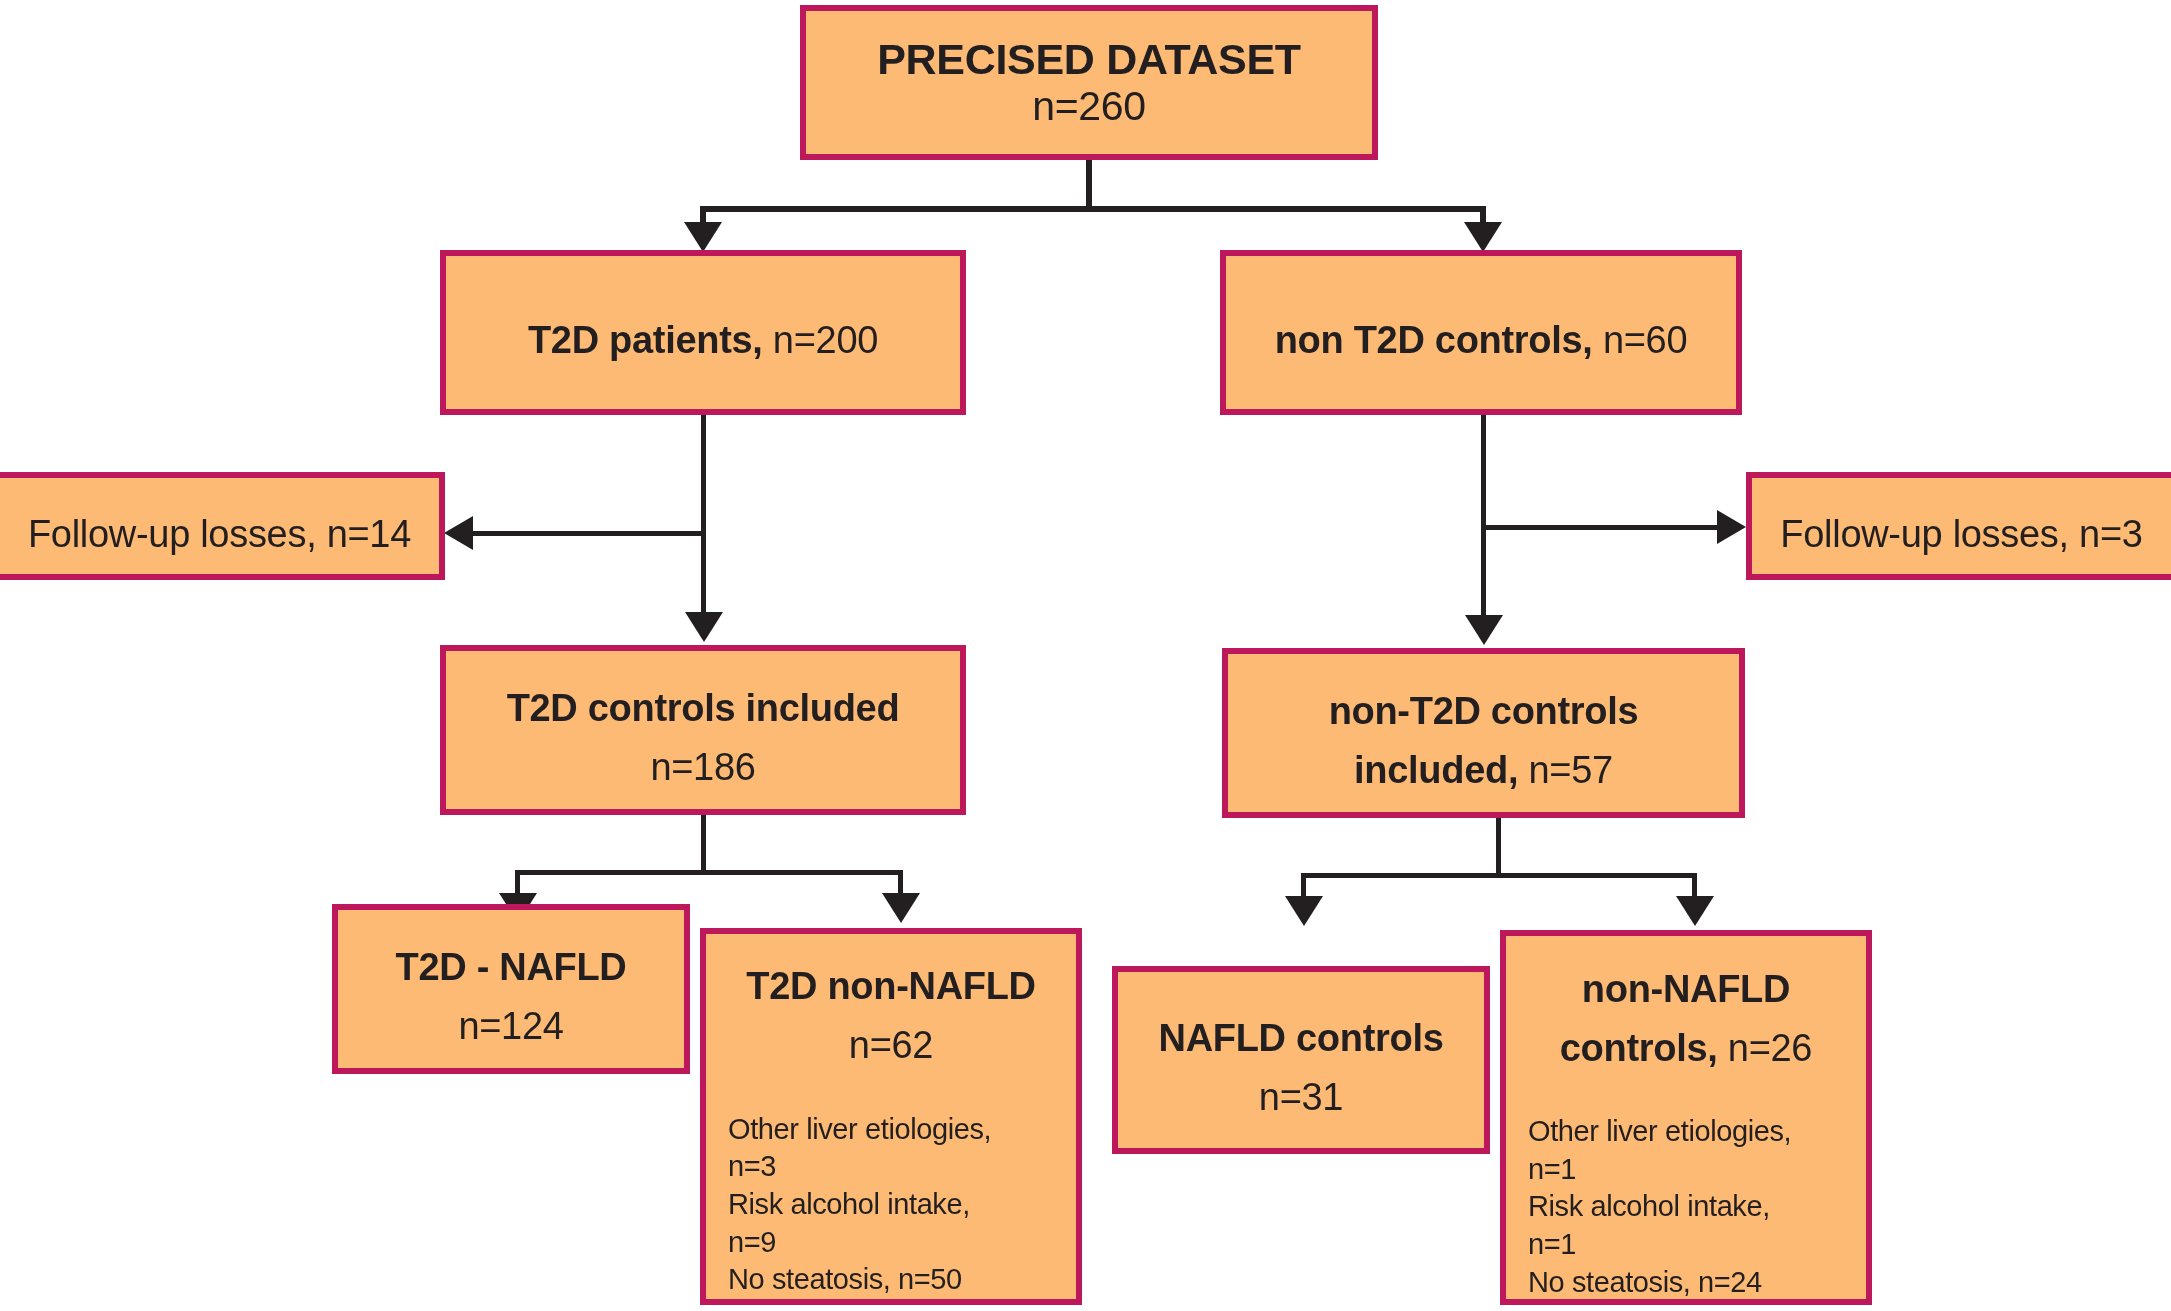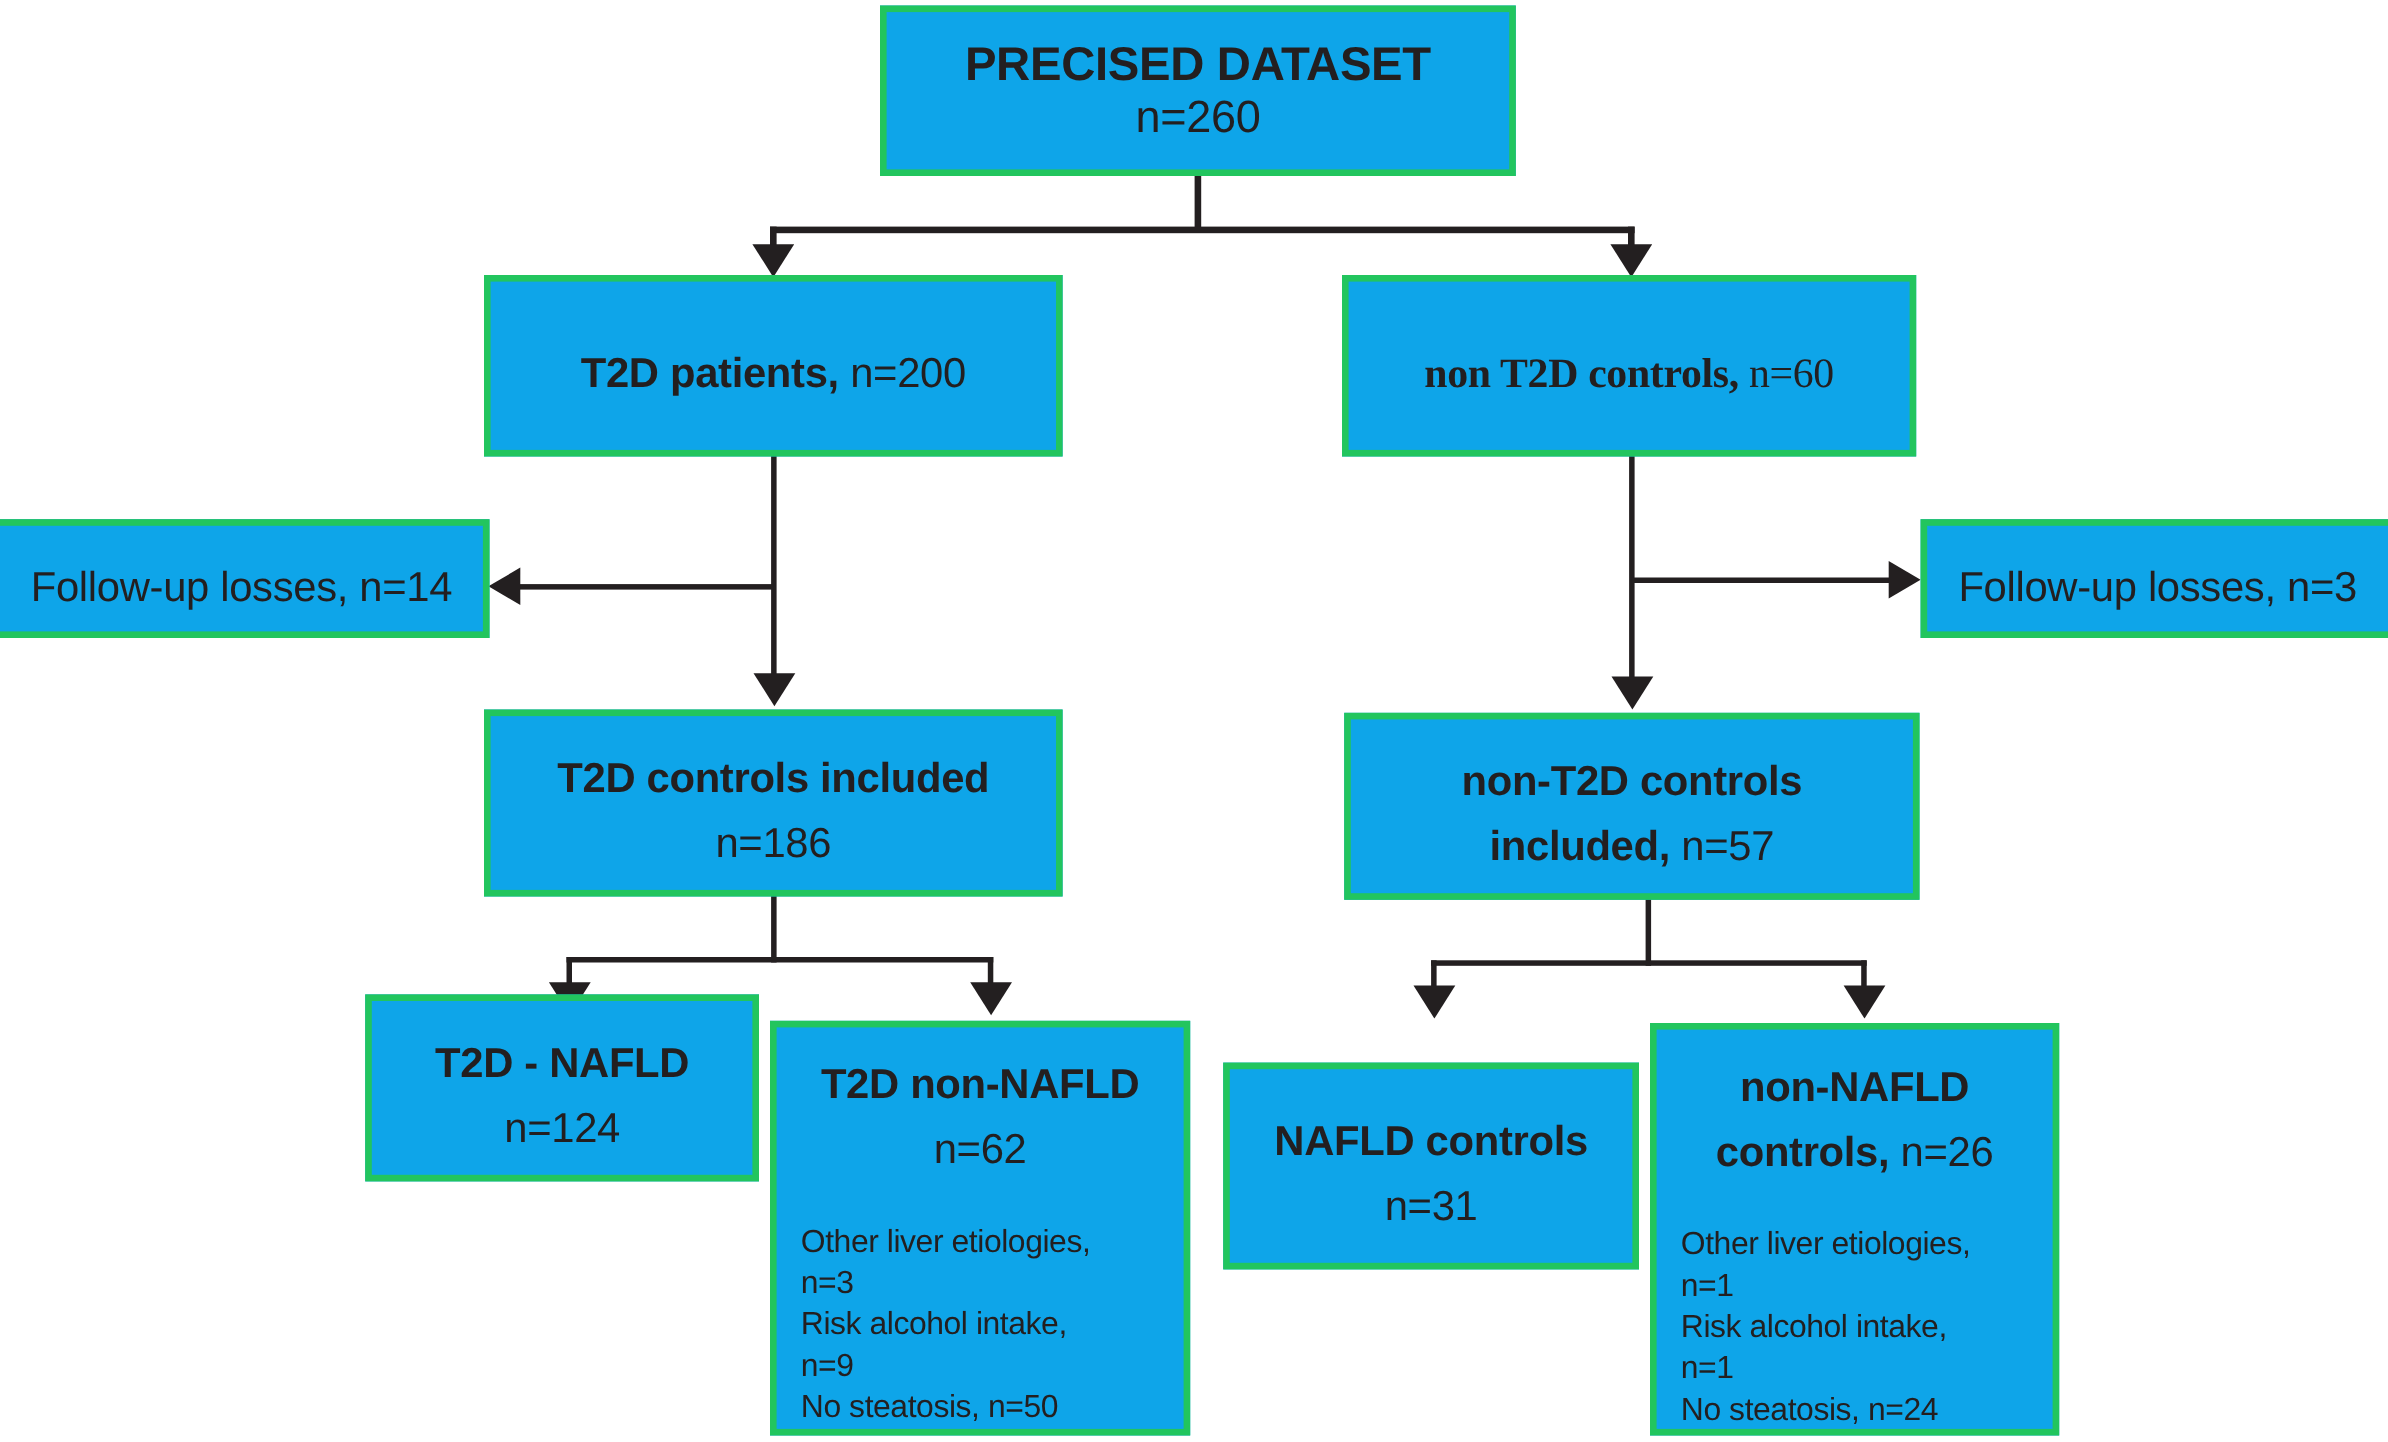--- a/index.html
+++ b/index.html
@@ -13,22 +13,22 @@
     width: 2171px;
     height: 1311px;
     background: #ffffff;
     font-family: "Liberation Sans", sans-serif;
     color: #231f20;
     overflow: hidden;
   }
   .box {
     position: absolute;
     box-sizing: border-box;
-    border: 6px solid #22c55e;
-    background: #0ea5e9;
+    border: 6px solid #be185d;
+    background: #fdba74;
     display: flex;
     flex-direction: column;
     justify-content: center;
     align-items: center;
     text-align: center;
     z-index: 5;
   }
   .box.align-left {
     align-items: stretch;
     justify-content: flex-start;
@@ -109,21 +109,21 @@
   <div class="ln v" style="left:1480px; top:206px; height:30px;"></div>
   <div class="arrow-down" style="left:1464px; top:222px;"></div>
 
   <div class="box" style="left:440px; top:250px; width:526px; height:165px;">
     <div class="title t-md">
       <span class="b">T2D patients,</span>
       <span class="r">n=200</span>
     </div>
   </div>
 
-  <div class="box" style="left:1220px; top:250px; width:522px; height:165px;font-family:Liberation Serif, serif;">
+  <div class="box" style="left:1220px; top:250px; width:522px; height:165px;">
     <div class="title t-md">
       <span class="b">non T2D controls,</span>
       <span class="r">n=60</span>
     </div>
   </div>
 
   <div class="box" style="left:-6px; top:472px; width:451px; height:108px;">
     <div class="title t-md r">Follow-up losses, n=14</div>
   </div>
 

